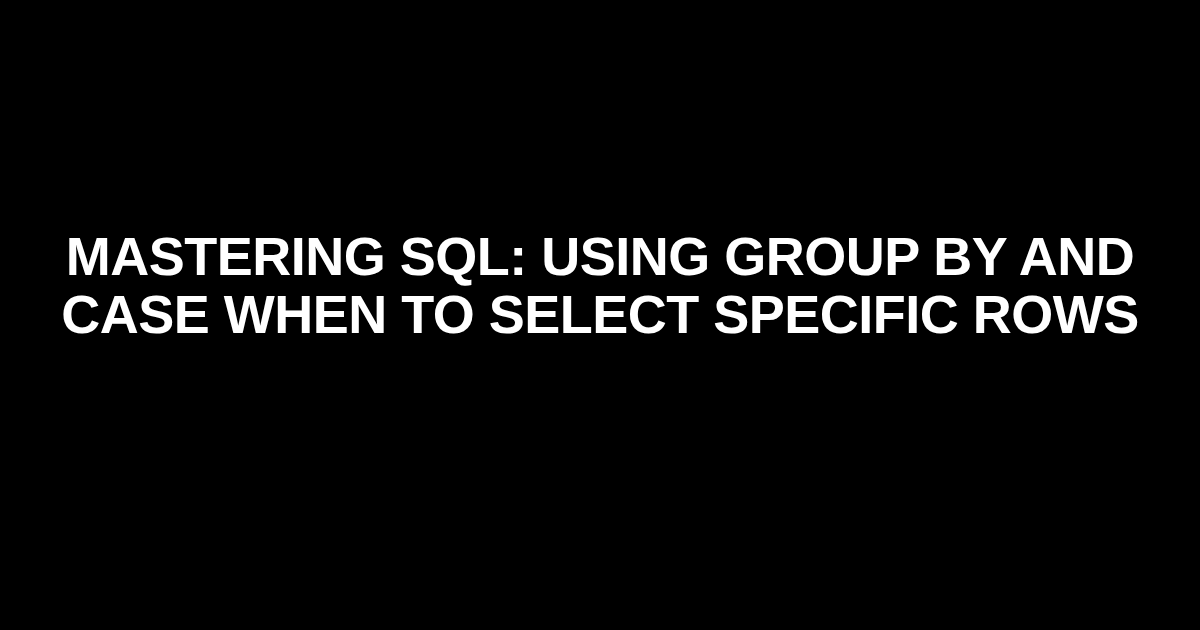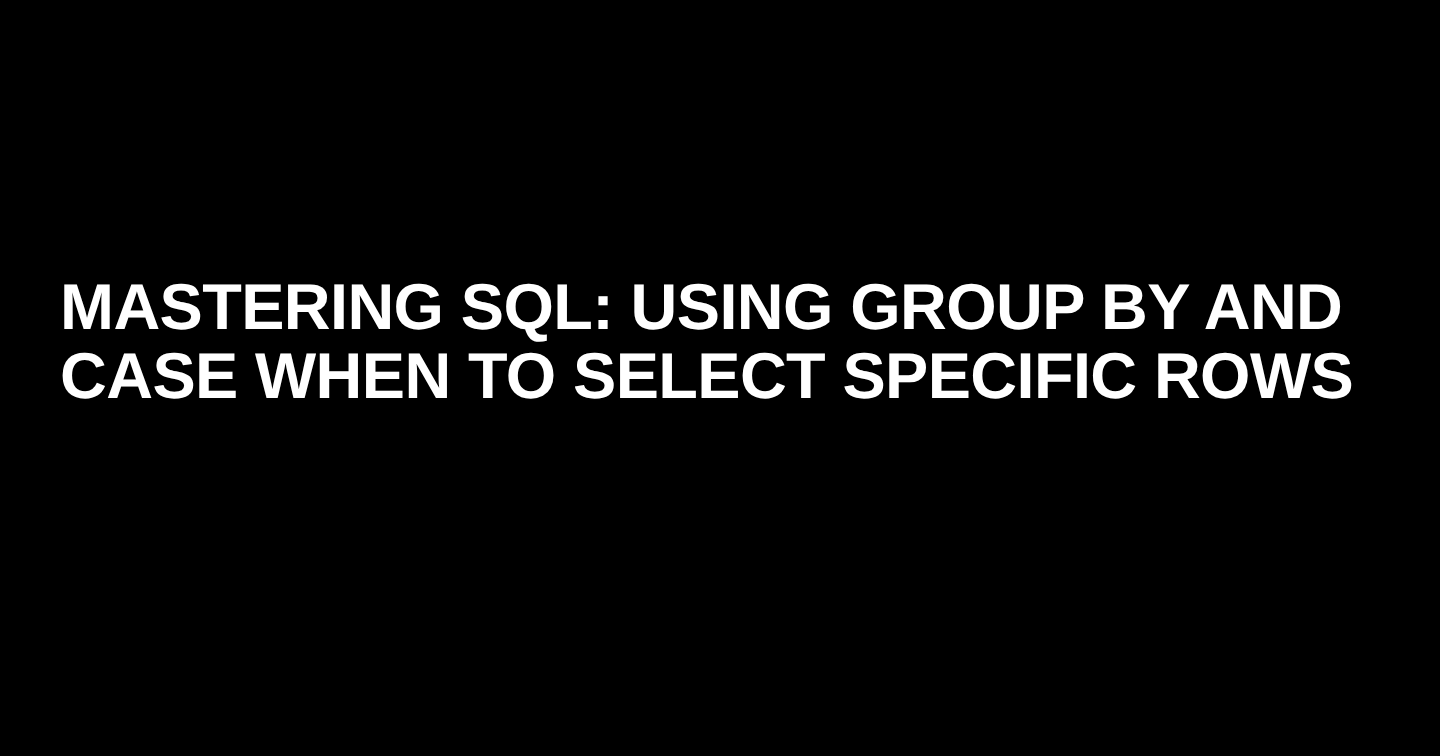--- a/index.html
+++ b/index.html
@@ -14,20 +14,21 @@
     }
     body {
       background-color: #000000;
       display: flex;
       align-items: center;
       justify-content: center;
       font-family: 'Arial Black', 'Helvetica Neue', Impact, sans-serif;
     }
     .title {
       color: #ffffff;
+      text-align: center;
       text-transform: uppercase;
       font-weight: 900;
       font-size: 54px;
       line-height: 1.08;
       letter-spacing: -0.5px;
       padding: 0 50px;
       font-stretch: condensed;
       transform: translateY(-30px);
     }
   </style>

